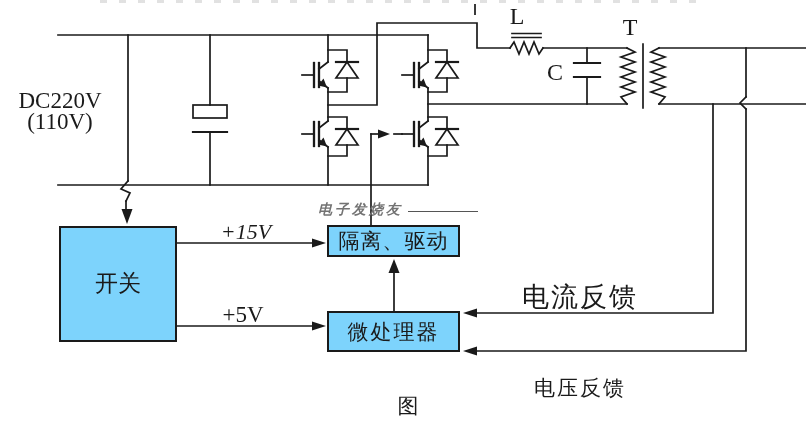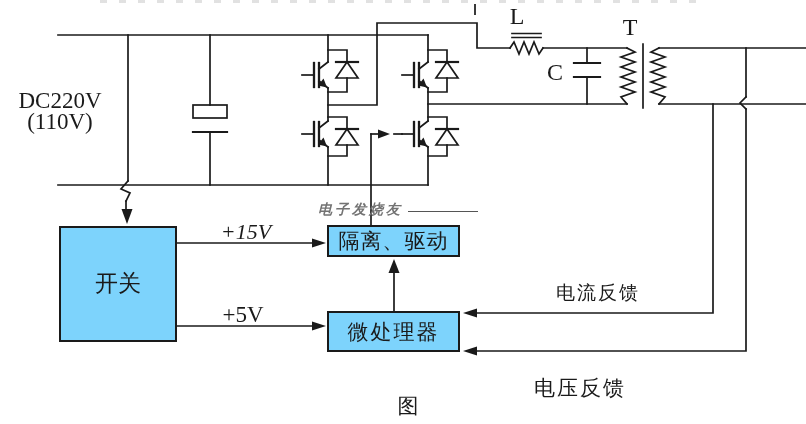--- a/index.html
+++ b/index.html
@@ -182,21 +182,21 @@
   </div>
 
   <div class="box" style="left:327px;top:225px;width:133px;height:32px;">
     <span class="blk-text">隔离、驱动</span>
   </div>
 
   <div class="box" style="left:327px;top:311px;width:133px;height:41px;">
     <span class="blk-text" style="letter-spacing:2px;">微处理器</span>
   </div>
 
-  <div class="lbl" style="left:520px;top:283px;width:120px;font-size:19px;letter-spacing:2px;text-align:right;">电流反馈</div>
+  <div class="lbl" style="left:520px;top:283px;width:120px;font-size:27px;letter-spacing:2px;">电流反馈</div>
   <div class="lbl" style="left:520px;top:329px;width:120px;font-size:21px;letter-spacing:2px;margin-top:48px;">电压反馈</div>
 
   <div class="lbl" style="left:380px;top:395px;width:56px;font-size:21px;">图</div>
 
   <div class="wm-line"></div>
   <div class="wm">
     <span class="wm-tag" style="color: #737373;">电子发烧友</span>
   </div>
 
   <div class="crop-remnants"></div>

